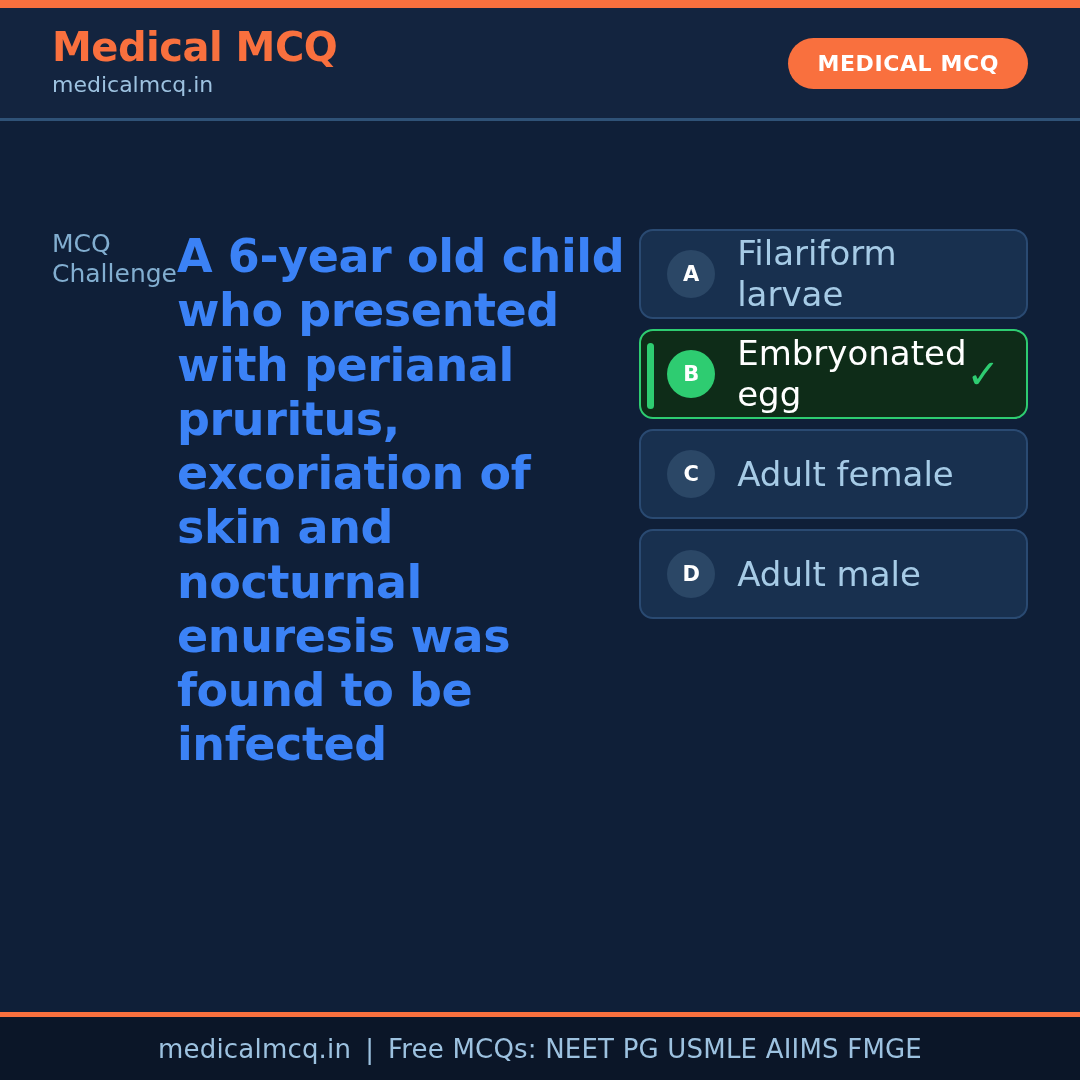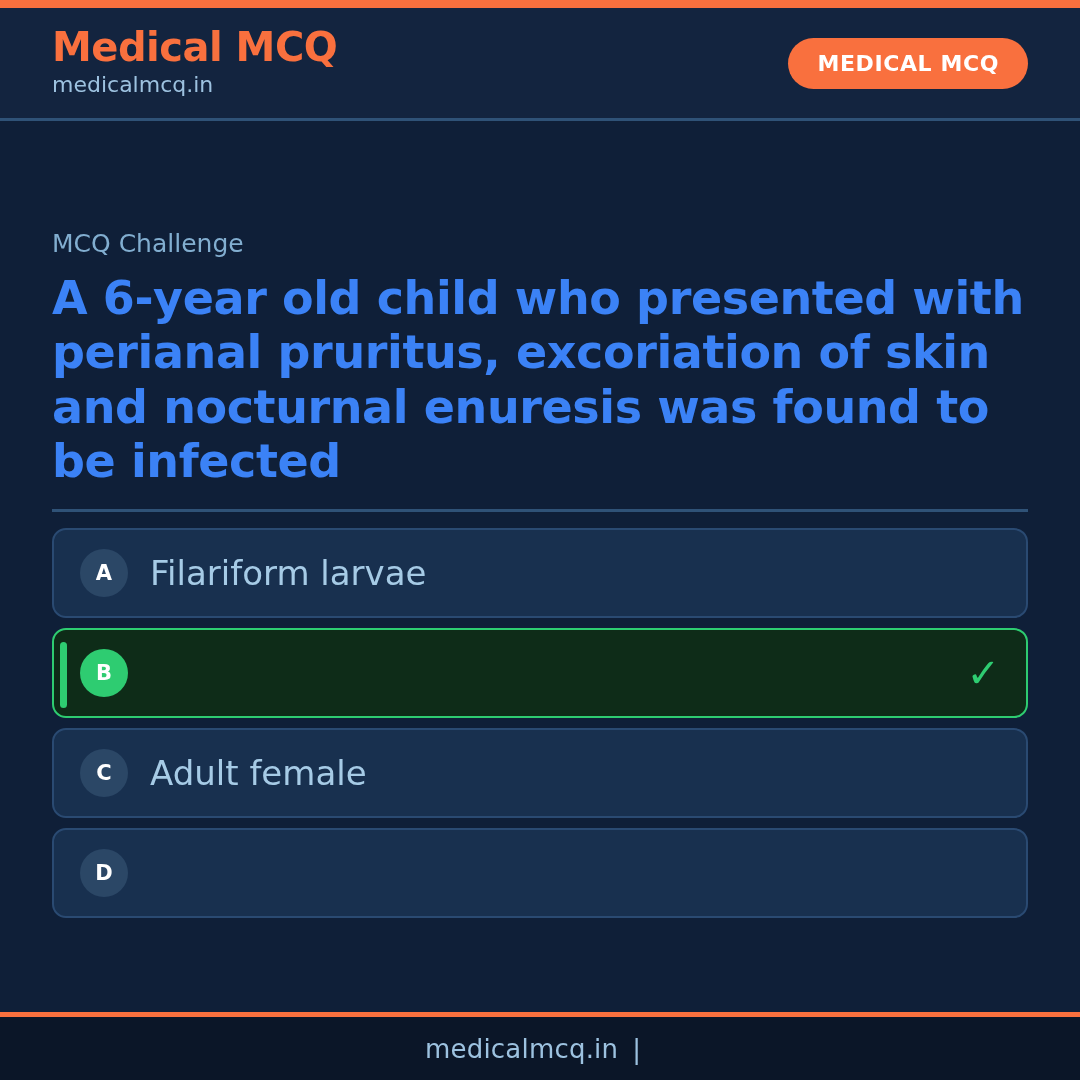--- a/index.html
+++ b/index.html
@@ -51,21 +51,21 @@
     letter-spacing:0.6px;
     padding:13px 29px;
     border-radius:30px;
     white-space:nowrap;
   }
 
   
   .main {
     flex:1 1 auto;
     padding:108px 52px 0 52px;
-    display:flex; flex-direction:column;
+    display:flex; flex-direction:row;
   }
   .eyebrow {
     font-size:25px; color:#82aed0;
     margin-bottom:12px; line-height:1.2;
   }
   .question {
     font-size:46px; font-weight:bold;
     color:#3b82f6; line-height:1.18;
     letter-spacing:-0.4px;
   }
@@ -166,37 +166,40 @@
       <div class="option">
 
         <div class="badge">A</div>
         <div class="label">Filariform larvae</div>
         <div class="check"></div>
       </div>
 
       <div class="option correct">
         <div class="accent"></div>
         <div class="badge">B</div>
+        <div class="label">Embryonated egg</div>
         <div class="check">✓</div>
       </div>
 
       <div class="option">
 
         <div class="badge">C</div>
         <div class="label">Adult female</div>
         <div class="check"></div>
       </div>
 
       <div class="option">
 
         <div class="badge">D</div>
+        <div class="label">Adult male</div>
         <div class="check"></div>
       </div>
 
     </div>
   </div>
 
   <div class="footer">
     <span class="footer-text">medicalmcq.in</span>
     <span class="footer-sep">|</span>
+    <span class="footer-text">Free MCQs: NEET PG  USMLE  AIIMS  FMGE</span>
   </div>
 
 </div>
 
 </body></html>

